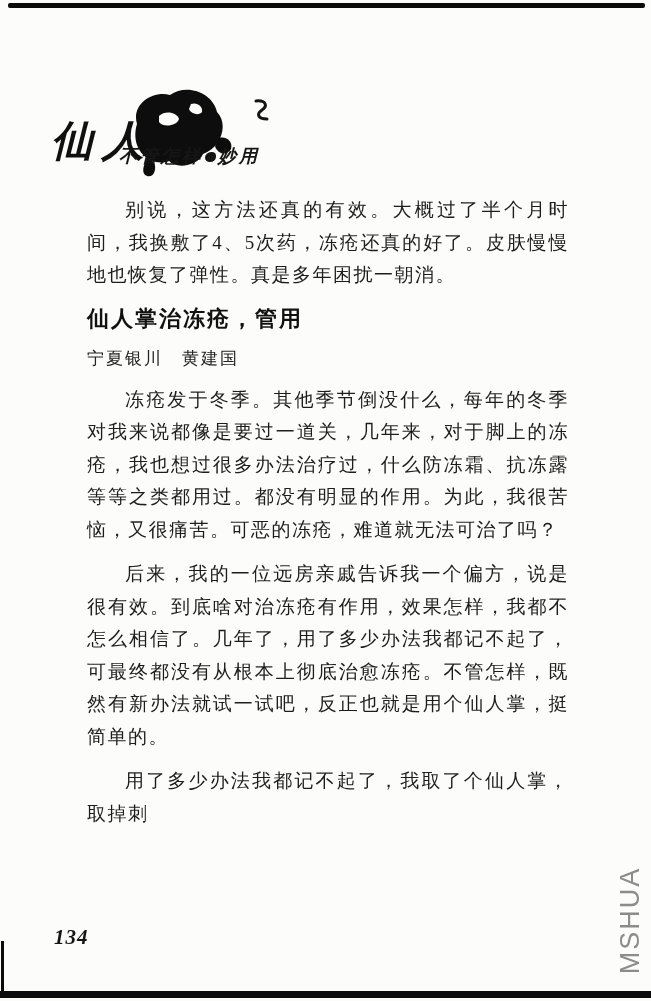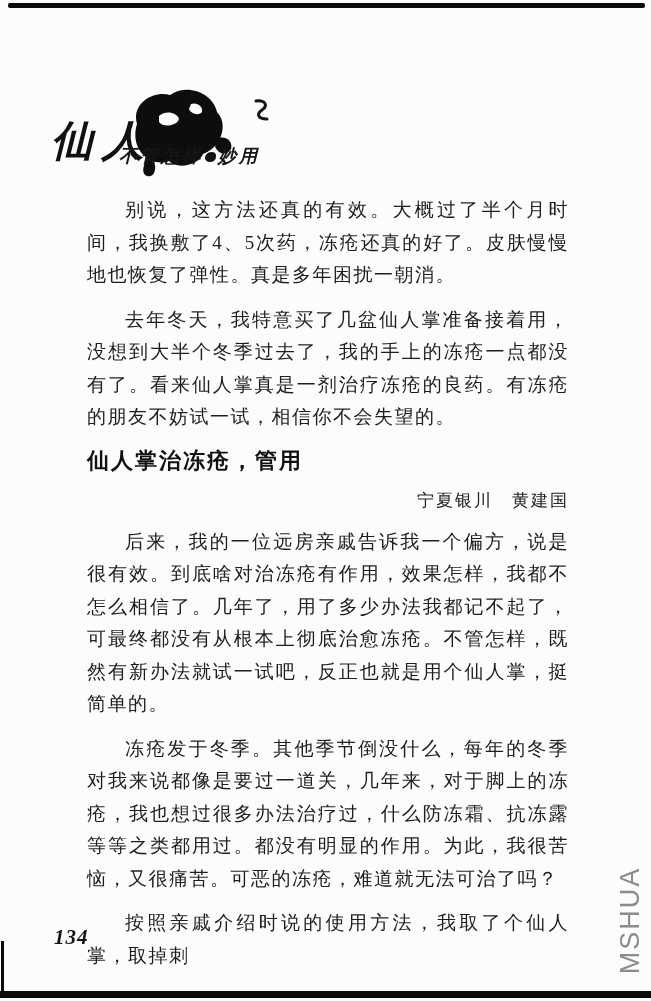--- a/index.html
+++ b/index.html
@@ -34,21 +34,21 @@
     position:absolute;left:75px;top:182px;width:506px;
     font-size:19px;line-height:32.5px;letter-spacing:1.5px;
     text-align:justify;color:#1d1d1d;
   }
   .content p{margin:12px;text-indent:2em;}
   .article-title{
     margin:14px 0 0 0;font-size:22px;font-weight:bold;
     letter-spacing:2px;line-height:30px;text-indent:0 !important;color:#111;
   }
   .article-byline{
-    margin:9px 0 0 0;text-align:right;font-size:17px;letter-spacing:2px;
+    margin:9px 0 0 0;text-align:left;font-size:17px;letter-spacing:2px;
     line-height:26px;text-indent:0 !important;color:#222;
   }
   .article-body-start{margin-top:24px !important;}
   
   .page-number{
     position:absolute;left:54px;top:925px;font-size:21px;font-style:italic;
     font-weight:bold;letter-spacing:1px;color:#151515;
     font-family:"Liberation Serif","DejaVu Serif",serif;
     text-align:right;
   }
@@ -81,28 +81,27 @@
         <path d="M6,3 C16,2 18,8 12,12 C6,16 8,21 17,21" fill="none" stroke="#141414" stroke-width="3" stroke-linecap="round"></path>
       </svg>
     </div>
     <div class="logo-sub">
       <span>不管怎样</span><span class="dot"></span><span>妙用</span>
     </div>
   </div>
 
   <div class="content">
     <p>别说，这方法还真的有效。大概过了半个月时间，我换敷了4、5次药，冻疮还真的好了。皮肤慢慢地也恢复了弹性。真是多年困扰一朝消。</p>
-    <p>去年冬天，我特意买了几盆仙人掌准备接着用，没想到大半个冬季过去了，我的手上的冻疮一点都没有了。看来仙人掌真是一剂治疗冻疮的良药。有冻疮的朋友不妨试一试，相信你不会失望的。</p>
 
     <p class="article-title">仙人掌治冻疮，管用</p>
     <p class="article-byline">宁夏银川　黄建国</p>
 
+    <p>冻疮发于冬季。其他季节倒没什么，每年的冬季对我来说都像是要过一道关，几年来，对于脚上的冻疮，我也想过很多办法治疗过，什么防冻霜、抗冻露等等之类都用过。都没有明显的作用。为此，我很苦恼，又很痛苦。可恶的冻疮，难道就无法可治了吗？</p>
     <p>后来，我的一位远房亲戚告诉我一个偏方，说是很有效。到底啥对治冻疮有作用，效果怎样，我都不怎么相信了。几年了，用了多少办法我都记不起了，可最终都没有从根本上彻底治愈冻疮。不管怎样，既然有新办法就试一试吧，反正也就是用个仙人掌，挺简单的。</p>
-    <p>冻疮发于冬季。其他季节倒没什么，每年的冬季对我来说都像是要过一道关，几年来，对于脚上的冻疮，我也想过很多办法治疗过，什么防冻霜、抗冻露等等之类都用过。都没有明显的作用。为此，我很苦恼，又很痛苦。可恶的冻疮，难道就无法可治了吗？</p>
-    <p>按照亲戚介绍时说的使用方法，我取了个仙人掌，取掉刺</p>
+    <p>用了多少办法我都记不起了，我取了个仙人掌，取掉刺</p>
   </div>
 
   <div class="page-number">134</div>
 
   <div class="watermark">MSHUA</div>
 
   <div class="rule-left-bottom"></div>
   <div class="rule-bottom"></div>
 
 </div>

